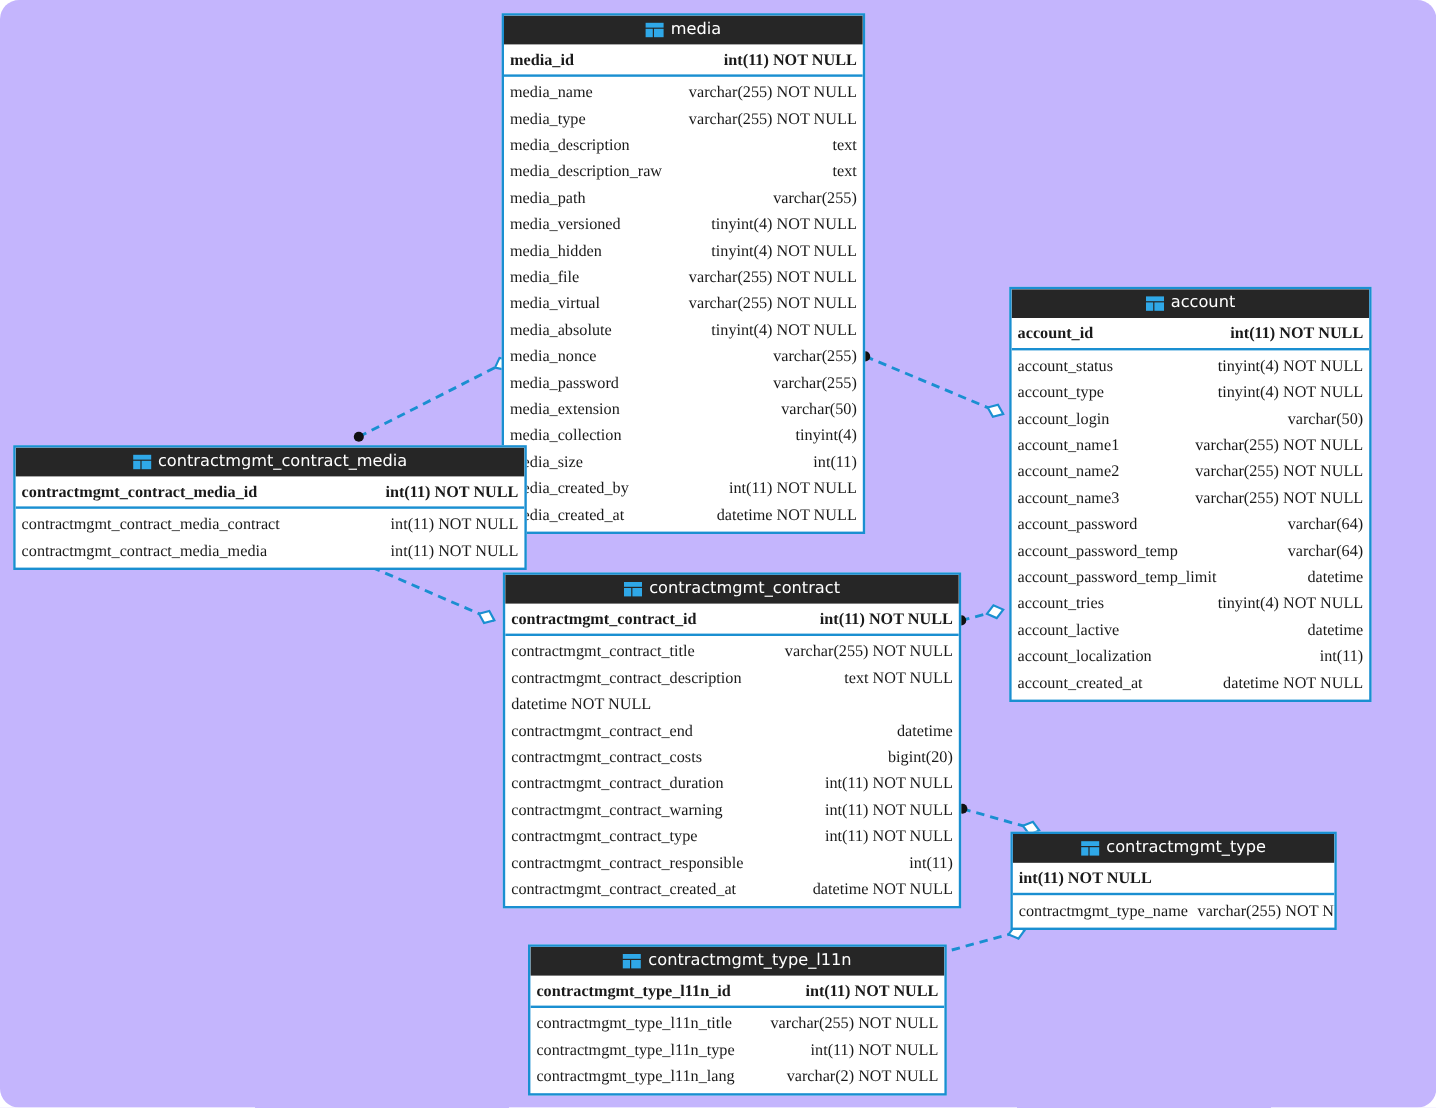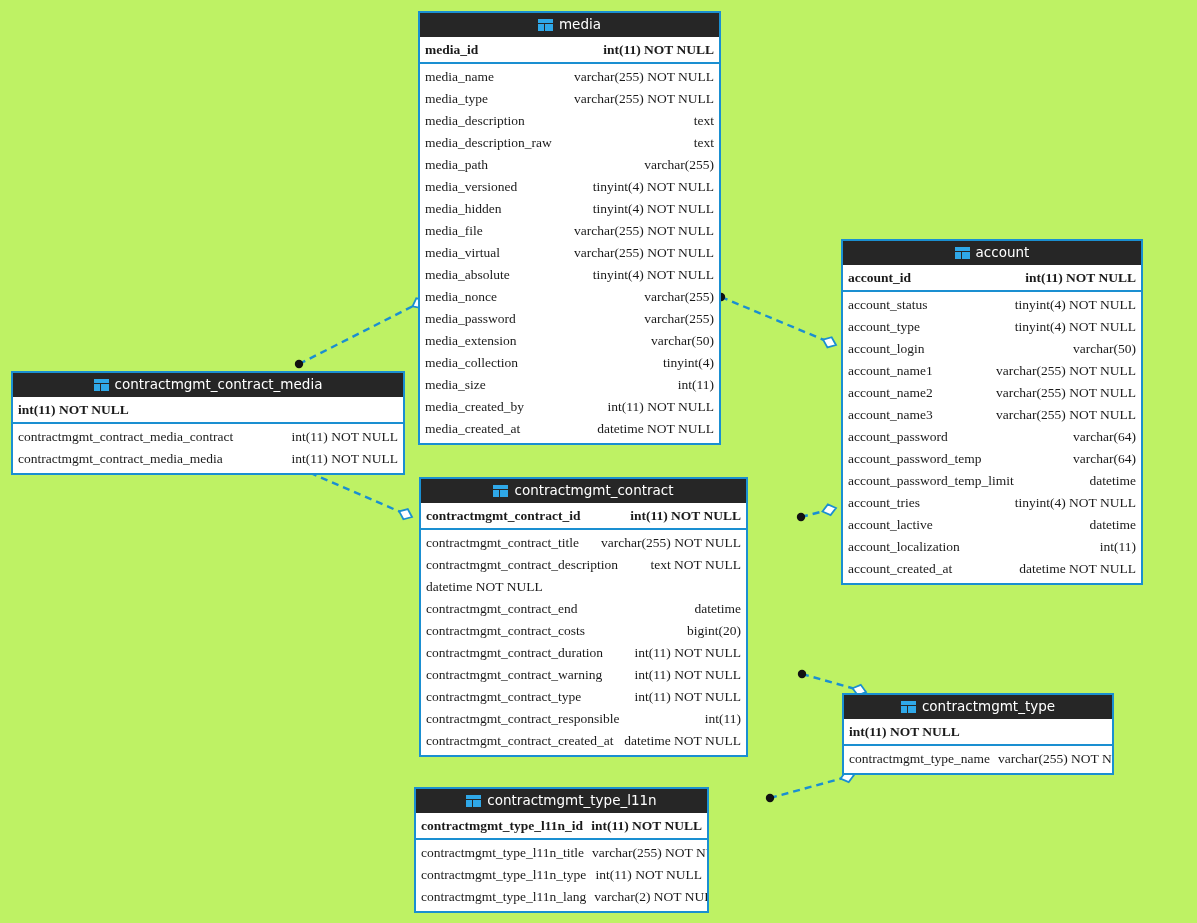--- a/index.html
+++ b/index.html
@@ -9,21 +9,22 @@
   }
   body {
     font-family: "DejaVu Sans", "Liberation Sans", sans-serif;
     -webkit-font-smoothing: antialiased;
   }
   #canvas {
     position: relative;
     width: 1197px;
     height: 923px;
     overflow: hidden;
-    background: #bef264;
+    background: #c4b5fd;
+    border-radius: 16px;
   }
   #edges {
     position: absolute;
     left: 0;
     top: 0;
     width: 1197px;
     height: 923px;
     pointer-events: none;
   }
   .entity {
@@ -87,24 +88,24 @@
     text-align: left;
     padding-right: 8px;
   }
   .row .col-type {
     color: #1a1a1a;
   }
 
   
   #ent-media               { left: 418px; top: 11px;  width: 303px; }
   #ent-account             { left: 841px; top: 239px; width: 302px; }
-  #ent-ccmedia             { left: 11px;  top: 371px; width: 394px; }
-  #ent-contract            { left: 419px; top: 477px; width: 329px; }
+  #ent-ccmedia             { left: 11px;  top: 371px; width: 428px; }
+  #ent-contract            { left: 419px; top: 477px; width: 382px; }
   #ent-type                { left: 842px; top: 693px; width: 272px; }
-  #ent-typel11n            { left: 414px; top: 787px; width: 295px; }
+  #ent-typel11n            { left: 440px; top: 787px; width: 349px; }
 </style>
 </head>
 <body>
 
 <div id="canvas">
 
   <svg id="edges" viewBox="0 0 1197 923" xmlns="http://www.w3.org/2000/svg">
       <g>
         <line x1="299" y1="364" x2="425" y2="300" stroke="#1a8fd1" stroke-width="2.4" stroke-dasharray="7 5"></line>
         <circle cx="299" cy="364" r="4.2" fill="#111111"></circle>
@@ -299,20 +300,21 @@
     <div class="entity-header">
       <span class="table-icon">
           <i class="r1"></i>
           <i class="r2a"></i>
           <i class="r2b"></i>
         </span>
       <span>contractmgmt_contract_media</span>
     </div>
     <div class="pk-row">
       <div class="row">
+        <span class="col-name">contractmgmt_contract_media_id</span>
         <span class="col-type">int(11) NOT NULL</span>
       </div>
     </div>
     <div class="attr-list">
         <div class="row">
           <span class="col-name">contractmgmt_contract_media_contract</span>
           <span class="col-type">int(11) NOT NULL</span>
         </div>
         <div class="row">
           <span class="col-name">contractmgmt_contract_media_media</span>

